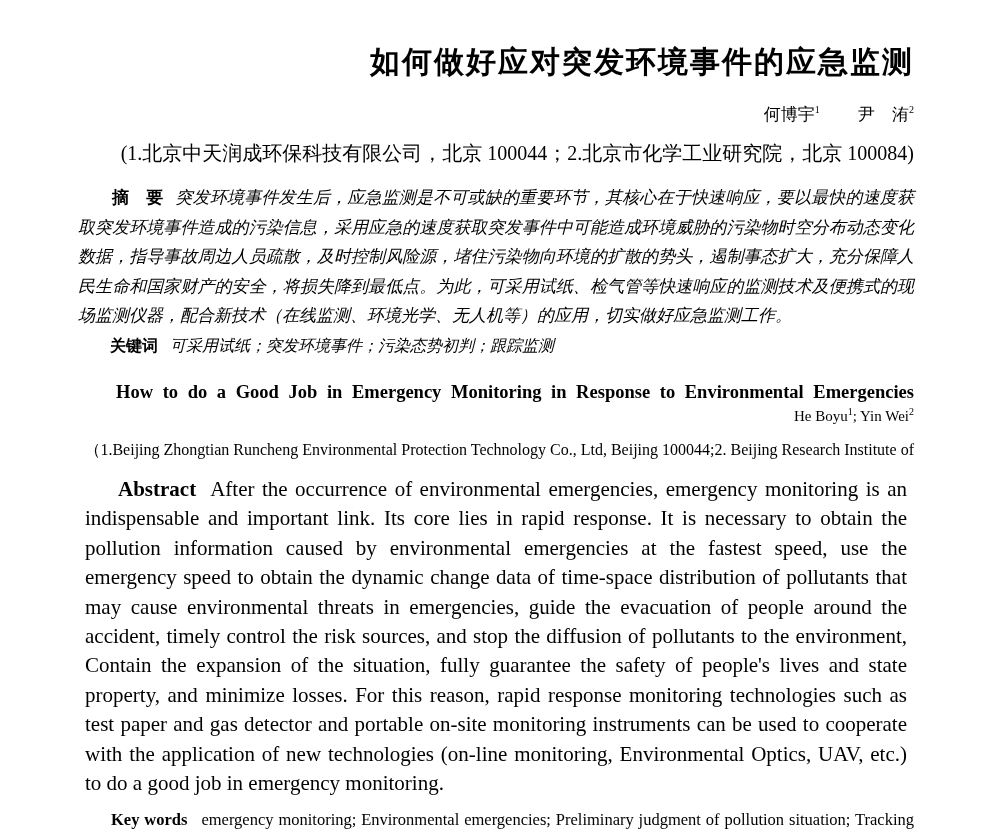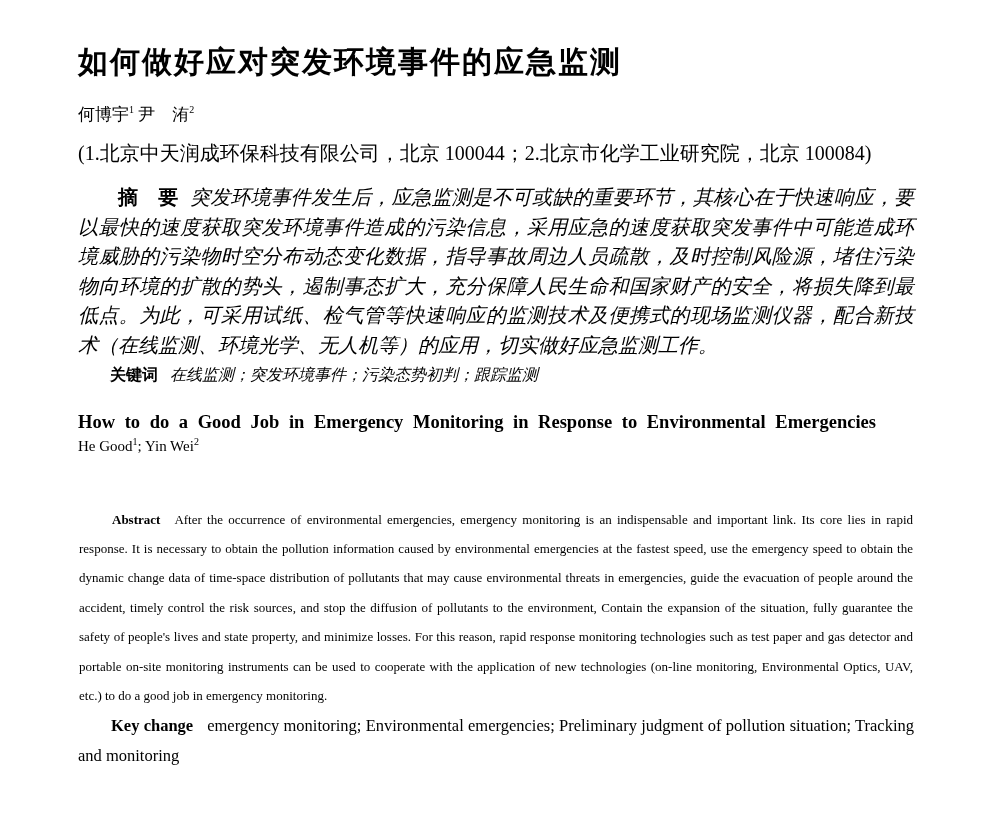--- a/index.html
+++ b/index.html
@@ -6,45 +6,45 @@
   body {
     width: 992px;
     height: 834px;
     box-sizing: border-box;
     background: #ffffff;
     color: #000000;
     font-family: "Liberation Serif", "DejaVu Serif", serif;
     padding: 42px 78px 0 78px;
     overflow: hidden;
   }
-  .center { text-align: left; }
+  .center { text-align: right; }
 
   .cn-title {
     font-size: 30px;
     font-weight: bold;
     letter-spacing: 2px;
     margin: 0 0 20px 0;
   }
   .cn-authors {
     font-size: 17px;
     margin: 0 0 14px 0;
   }
-  .cn-authors .author2 { }
+  .cn-authors .author2 { margin-left: 34px; }
   sup {
     font-size: 10px;
     vertical-align: super;
     line-height: 0;
   }
   .cn-affil {
     font-size: 20px;
     margin: 0 0 16px 0;
   }
 
   .cn-abstract {
-    font-size: 20px;
+    font-size: 17px;
     font-style: italic;
     line-height: 29.5px;
     text-align: justify;
     text-indent: 2em;
     margin: 0;
   }
   .cn-keywords {
     font-size: 16px;
     font-style: italic;
     line-height: 29.5px;
@@ -69,25 +69,25 @@
     font-size: 15px;
     margin: 0 0 10px 0;
   }
   .en-affil {
     font-size: 16px;
     line-height: 30px;
     margin: 0 0 10px 0;
   }
 
   .en-abstract {
-    font-size: 13px;
+    font-size: 21px;
     line-height: 29.4px;
     text-align: justify;
     text-indent: 33px;
-    margin: 1px;
+    margin: 7px;
   }
   .en-keywords {
     font-size: 16.5px;
     line-height: 29.4px;
     text-align: justify;
     text-indent: 33px;
     margin: 0;
   }
   .label-en {
     font-weight: bold;
@@ -104,30 +104,30 @@
   <span class="author2"><span>尹　洧</span><sup>2</sup></span>
 </p>
 
 <p class="cn-affil center">(1.北京中天润成环保科技有限公司，北京 100044；2.北京市化学工业研究院，北京 100084)</p>
 
 <p class="cn-abstract">
   <span class="label-cn">摘　要</span><span>突发环境事件发生后，应急监测是不可或缺的重要环节，其核心在于快速响应，要以最快的速度获取突发环境事件造成的污染信息，采用应急的速度获取突发事件中可能造成环境威胁的污染物时空分布动态变化数据，指导事故周边人员疏散，及时控制风险源，堵住污染物向环境的扩散的势头，遏制事态扩大，充分保障人民生命和国家财产的安全，将损失降到最低点。为此，可采用试纸、检气管等快速响应的监测技术及便携式的现场监测仪器，配合新技术（在线监测、环境光学、无人机等）的应用，切实做好应急监测工作。</span>
 </p>
 
 <p class="cn-keywords">
-  <span class="label-cn">关键词</span><span>在线监测；突发环境事件；污染态势初判；跟踪监测</span>
+  <span class="label-cn">关键词</span><span>可采用试纸；突发环境事件；污染态势初判；跟踪监测</span>
 </p>
 
 <h2 class="en-title center">How to do a Good Job in Emergency Monitoring in Response to Environmental Emergencies</h2>
 
-<p class="en-authors center"><span>He Good</span><sup>1</sup><span>; </span><span>Yin Wei</span><sup>2</sup></p>
+<p class="en-authors center"><span>He Boyu</span><sup>1</sup><span>; </span><span>Yin Wei</span><sup>2</sup></p>
 
 <p class="en-affil center">
-  <br>
+  <span>（1.Beijing Zhongtian Runcheng Environmental Protection Technology Co., Ltd, Beijing 100044;2. Beijing Research Institute of</span><br>
 </p>
 
 <p class="en-abstract">
   <span class="label-en">Abstract</span><span>After the occurrence of environmental emergencies, emergency monitoring is an indispensable and important link. Its core lies in rapid response. It is necessary to obtain the pollution information caused by environmental emergencies at the fastest speed, use the emergency speed to obtain the dynamic change data of time-space distribution of pollutants that may cause environmental threats in emergencies, guide the evacuation of people around the accident, timely control the risk sources, and stop the diffusion of pollutants to the environment, Contain the expansion of the situation, fully guarantee the safety of people's lives and state property, and minimize losses. For this reason, rapid response monitoring technologies such as test paper and gas detector and portable on-site monitoring instruments can be used to cooperate with the application of new technologies (on-line monitoring, Environmental Optics, UAV, etc.) to do a good job in emergency monitoring.</span>
 </p>
 
 <p class="en-keywords">
-  <span class="label-en">Key change</span><span>emergency monitoring; Environmental emergencies; Preliminary judgment of pollution situation; Tracking and monitoring</span>
+  <span class="label-en">Key words</span><span>emergency monitoring; Environmental emergencies; Preliminary judgment of pollution situation; Tracking and monitoring</span>
 </p>
 
 </body></html>

